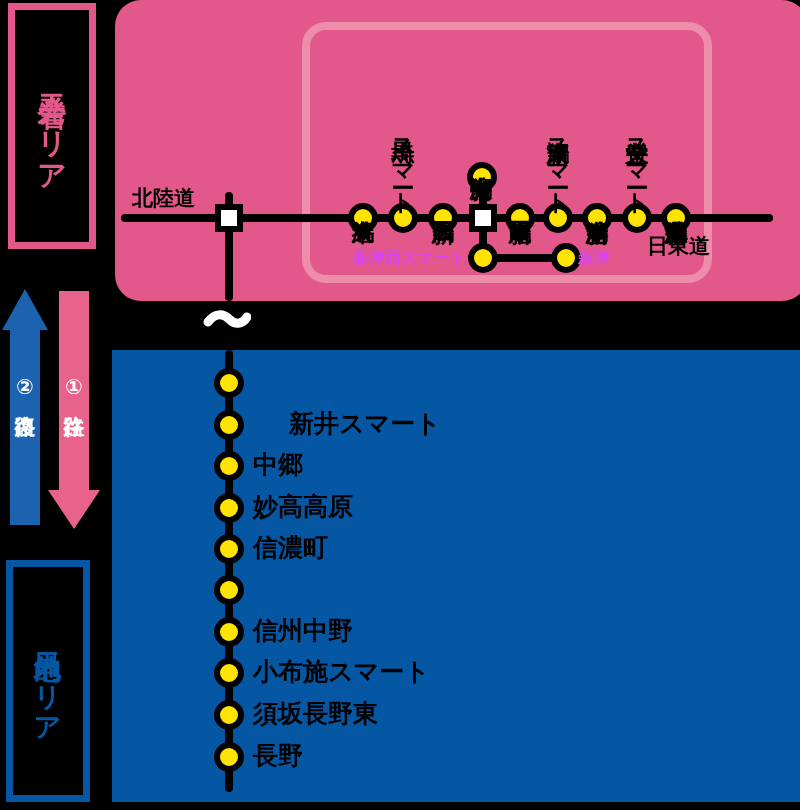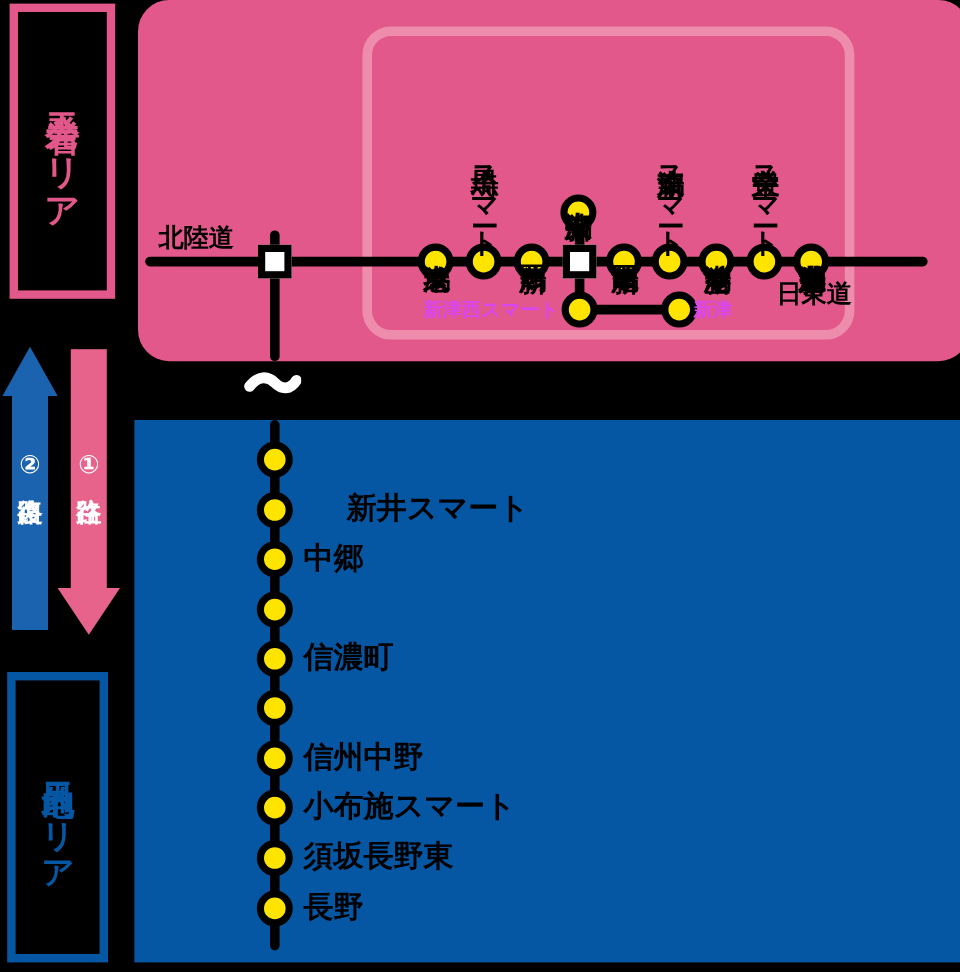--- a/index.html
+++ b/index.html
@@ -149,19 +149,20 @@
   <div class="abs dot" style="left:214px; top:493px;"></div>
   <div class="abs dot" style="left:214px; top:534px;"></div>
   <div class="abs dot" style="left:214px; top:575px;"></div>
   <div class="abs dot" style="left:214px; top:617px;"></div>
   <div class="abs dot" style="left:214px; top:658px;"></div>
   <div class="abs dot" style="left:214px; top:700px;"></div>
   <div class="abs dot" style="left:214px; top:742px;"></div>
 
   <div class="abs st-h" style="left:253px; top:409px;margin-left:36px;">新井スマート</div>
   <div class="abs st-h" style="left:253px; top:450px;">中郷</div>
+  <div class="abs st-h" style="left:253px; top:492px;">妙高高原</div>
   <div class="abs st-h" style="left:253px; top:533px;">信濃町</div>
   <div class="abs st-h" style="left:253px; top:616px;">信州中野</div>
   <div class="abs st-h" style="left:253px; top:699px;">須坂長野東</div>
   <div class="abs st-h" style="left:253px; top:657px;">小布施スマート</div>
   <div class="abs st-h" style="left:253px; top:741px;">長野</div>
 
 </div>
 
 </body></html>

